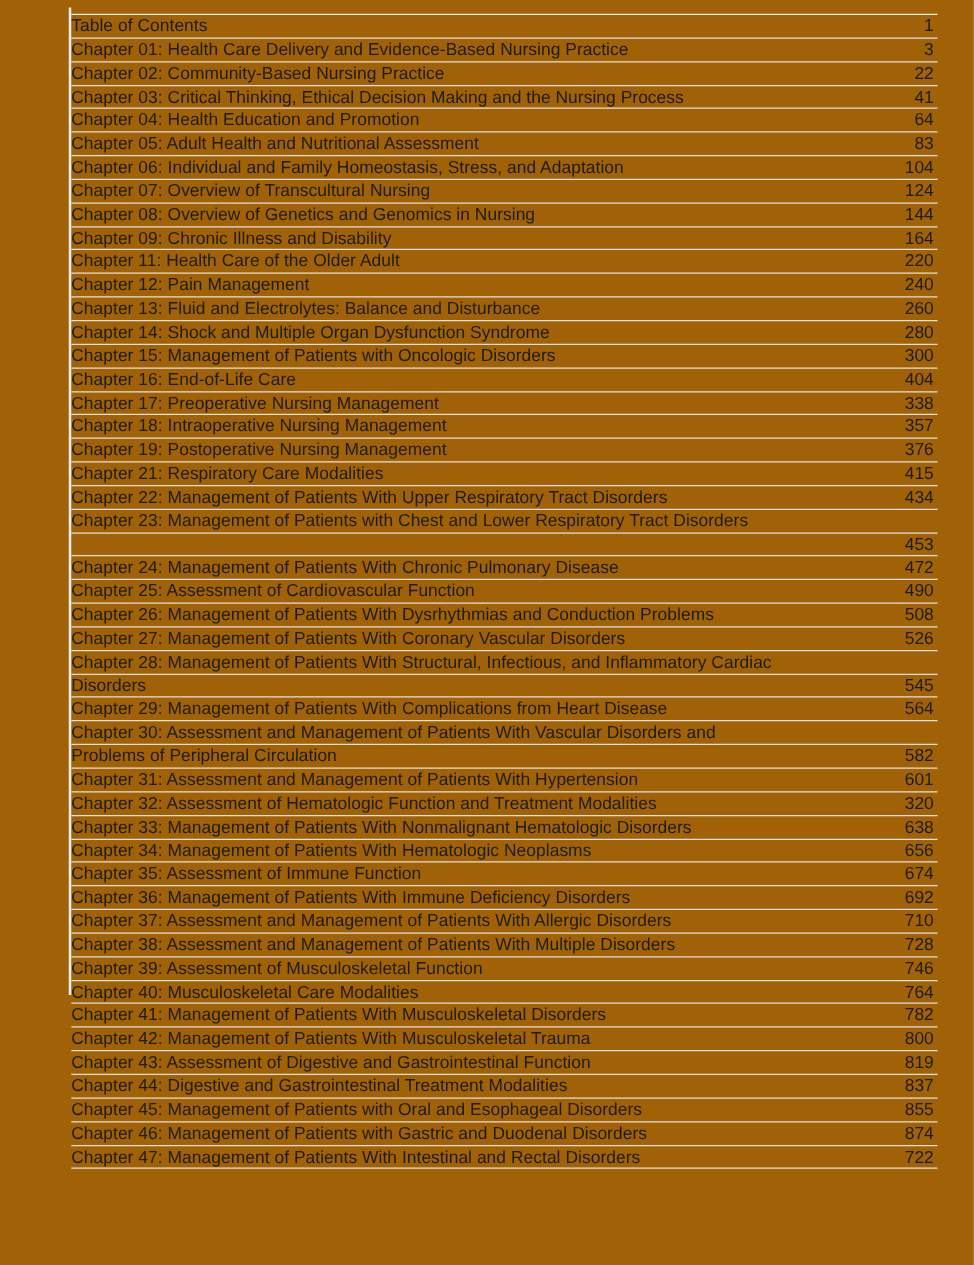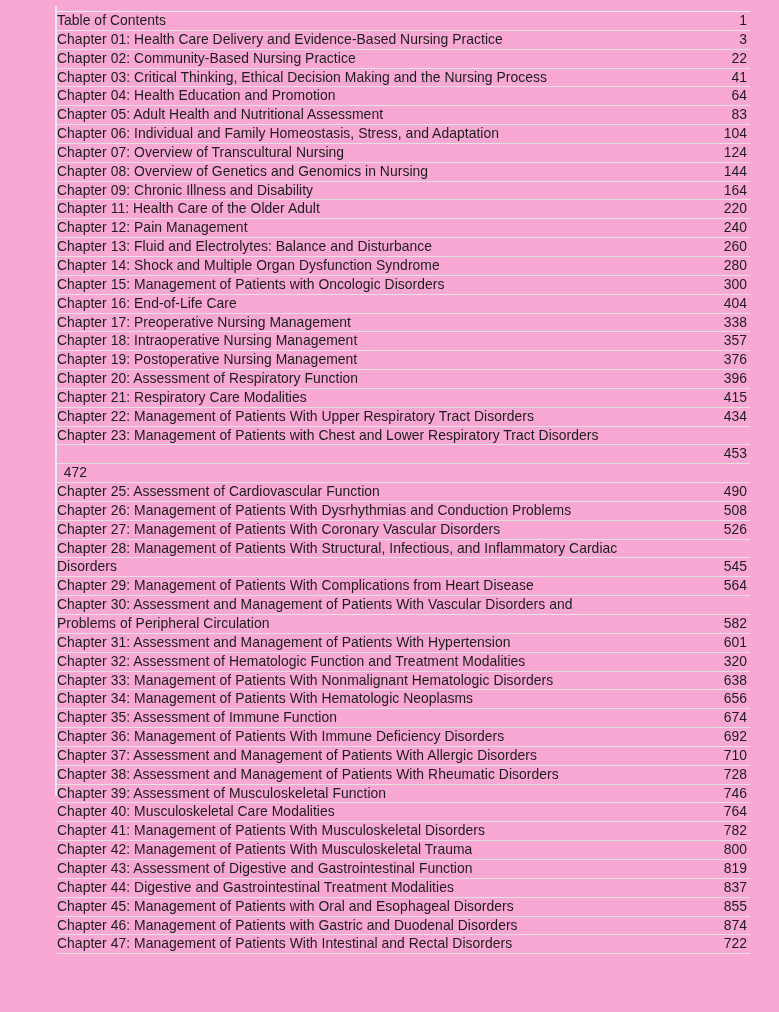--- a/index.html
+++ b/index.html
@@ -9,21 +9,21 @@
   body {
     width: 779px;
     height: 1012px;
     background: #ffffff;
     font-family: "Liberation Sans", sans-serif;
   }
   .page {
     position: relative;
     width: 779px;
     height: 1012px;
-    background: #f9a8d4;
+    background: #a16207;
     overflow: hidden;
   }
   
   .scan-vline {
     position: absolute;
     left: 55px;
     top: 6px;
     width: 2px;
     height: 790px;
     background: #ededed;
@@ -133,40 +133,37 @@
       </div>
       <div class="row">
         <span class="title">Chapter 18: Intraoperative Nursing Management</span>
         <span class="pagenum">357</span>
       </div>
       <div class="row">
         <span class="title">Chapter 19: Postoperative Nursing Management</span>
         <span class="pagenum">376</span>
       </div>
       <div class="row">
-        <span class="title">Chapter 20: Assessment of Respiratory Function</span>
-        <span class="pagenum">396</span>
-      </div>
-      <div class="row">
         <span class="title">Chapter 21: Respiratory Care Modalities</span>
         <span class="pagenum">415</span>
       </div>
       <div class="row">
         <span class="title">Chapter 22: Management of Patients With Upper Respiratory Tract Disorders</span>
         <span class="pagenum">434</span>
       </div>
       <div class="row">
         <span class="title">Chapter 23: Management of Patients with Chest and Lower Respiratory Tract Disorders</span>
         <span class="pagenum"></span>
       </div>
       <div class="row">
         <span class="title"></span>
         <span class="pagenum">453</span>
       </div>
       <div class="row">
+        <span class="title">Chapter 24: Management of Patients With Chronic Pulmonary Disease</span>
         <span class="pagenum">472</span>
       </div>
       <div class="row">
         <span class="title">Chapter 25: Assessment of Cardiovascular Function</span>
         <span class="pagenum">490</span>
       </div>
       <div class="row">
         <span class="title">Chapter 26: Management of Patients With Dysrhythmias and Conduction Problems</span>
         <span class="pagenum">508</span>
       </div>
@@ -216,21 +213,21 @@
       </div>
       <div class="row">
         <span class="title">Chapter 36: Management of Patients With Immune Deficiency Disorders</span>
         <span class="pagenum">692</span>
       </div>
       <div class="row">
         <span class="title">Chapter 37: Assessment and Management of Patients With Allergic Disorders</span>
         <span class="pagenum">710</span>
       </div>
       <div class="row">
-        <span class="title">Chapter 38: Assessment and Management of Patients With Rheumatic Disorders</span>
+        <span class="title">Chapter 38: Assessment and Management of Patients With Multiple Disorders</span>
         <span class="pagenum">728</span>
       </div>
       <div class="row">
         <span class="title">Chapter 39: Assessment of Musculoskeletal Function</span>
         <span class="pagenum">746</span>
       </div>
       <div class="row">
         <span class="title">Chapter 40: Musculoskeletal Care Modalities</span>
         <span class="pagenum">764</span>
       </div>

